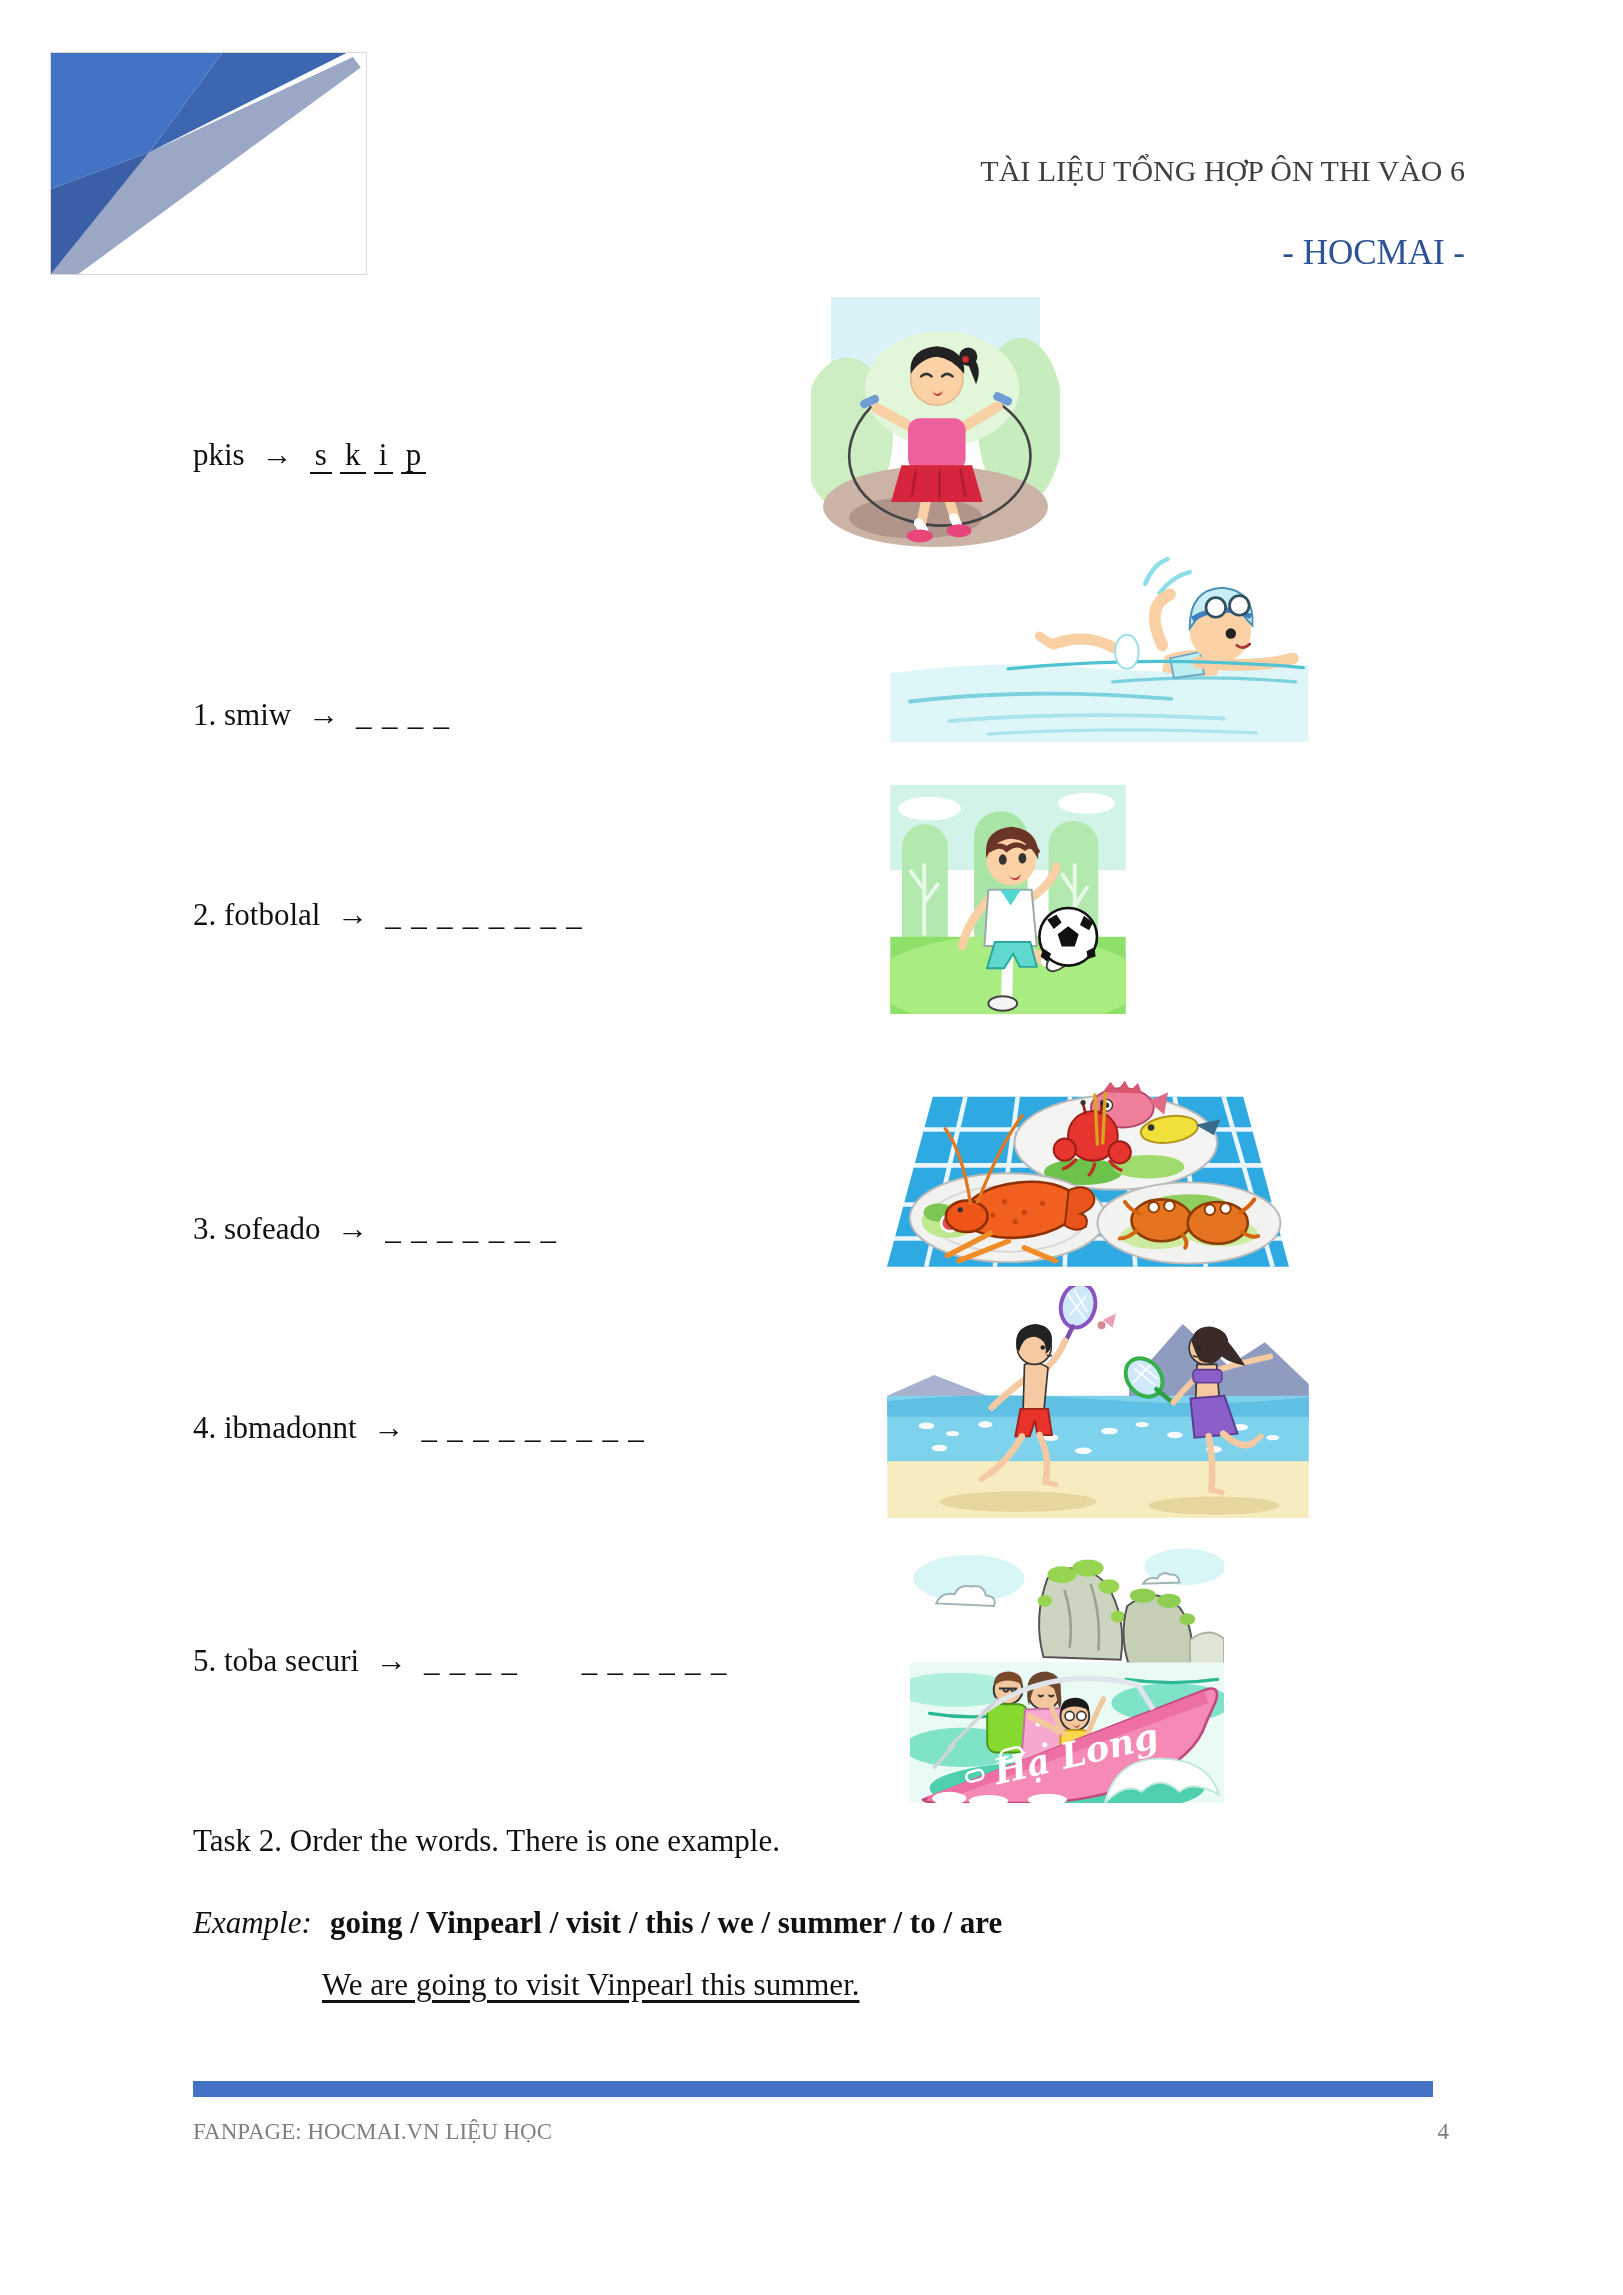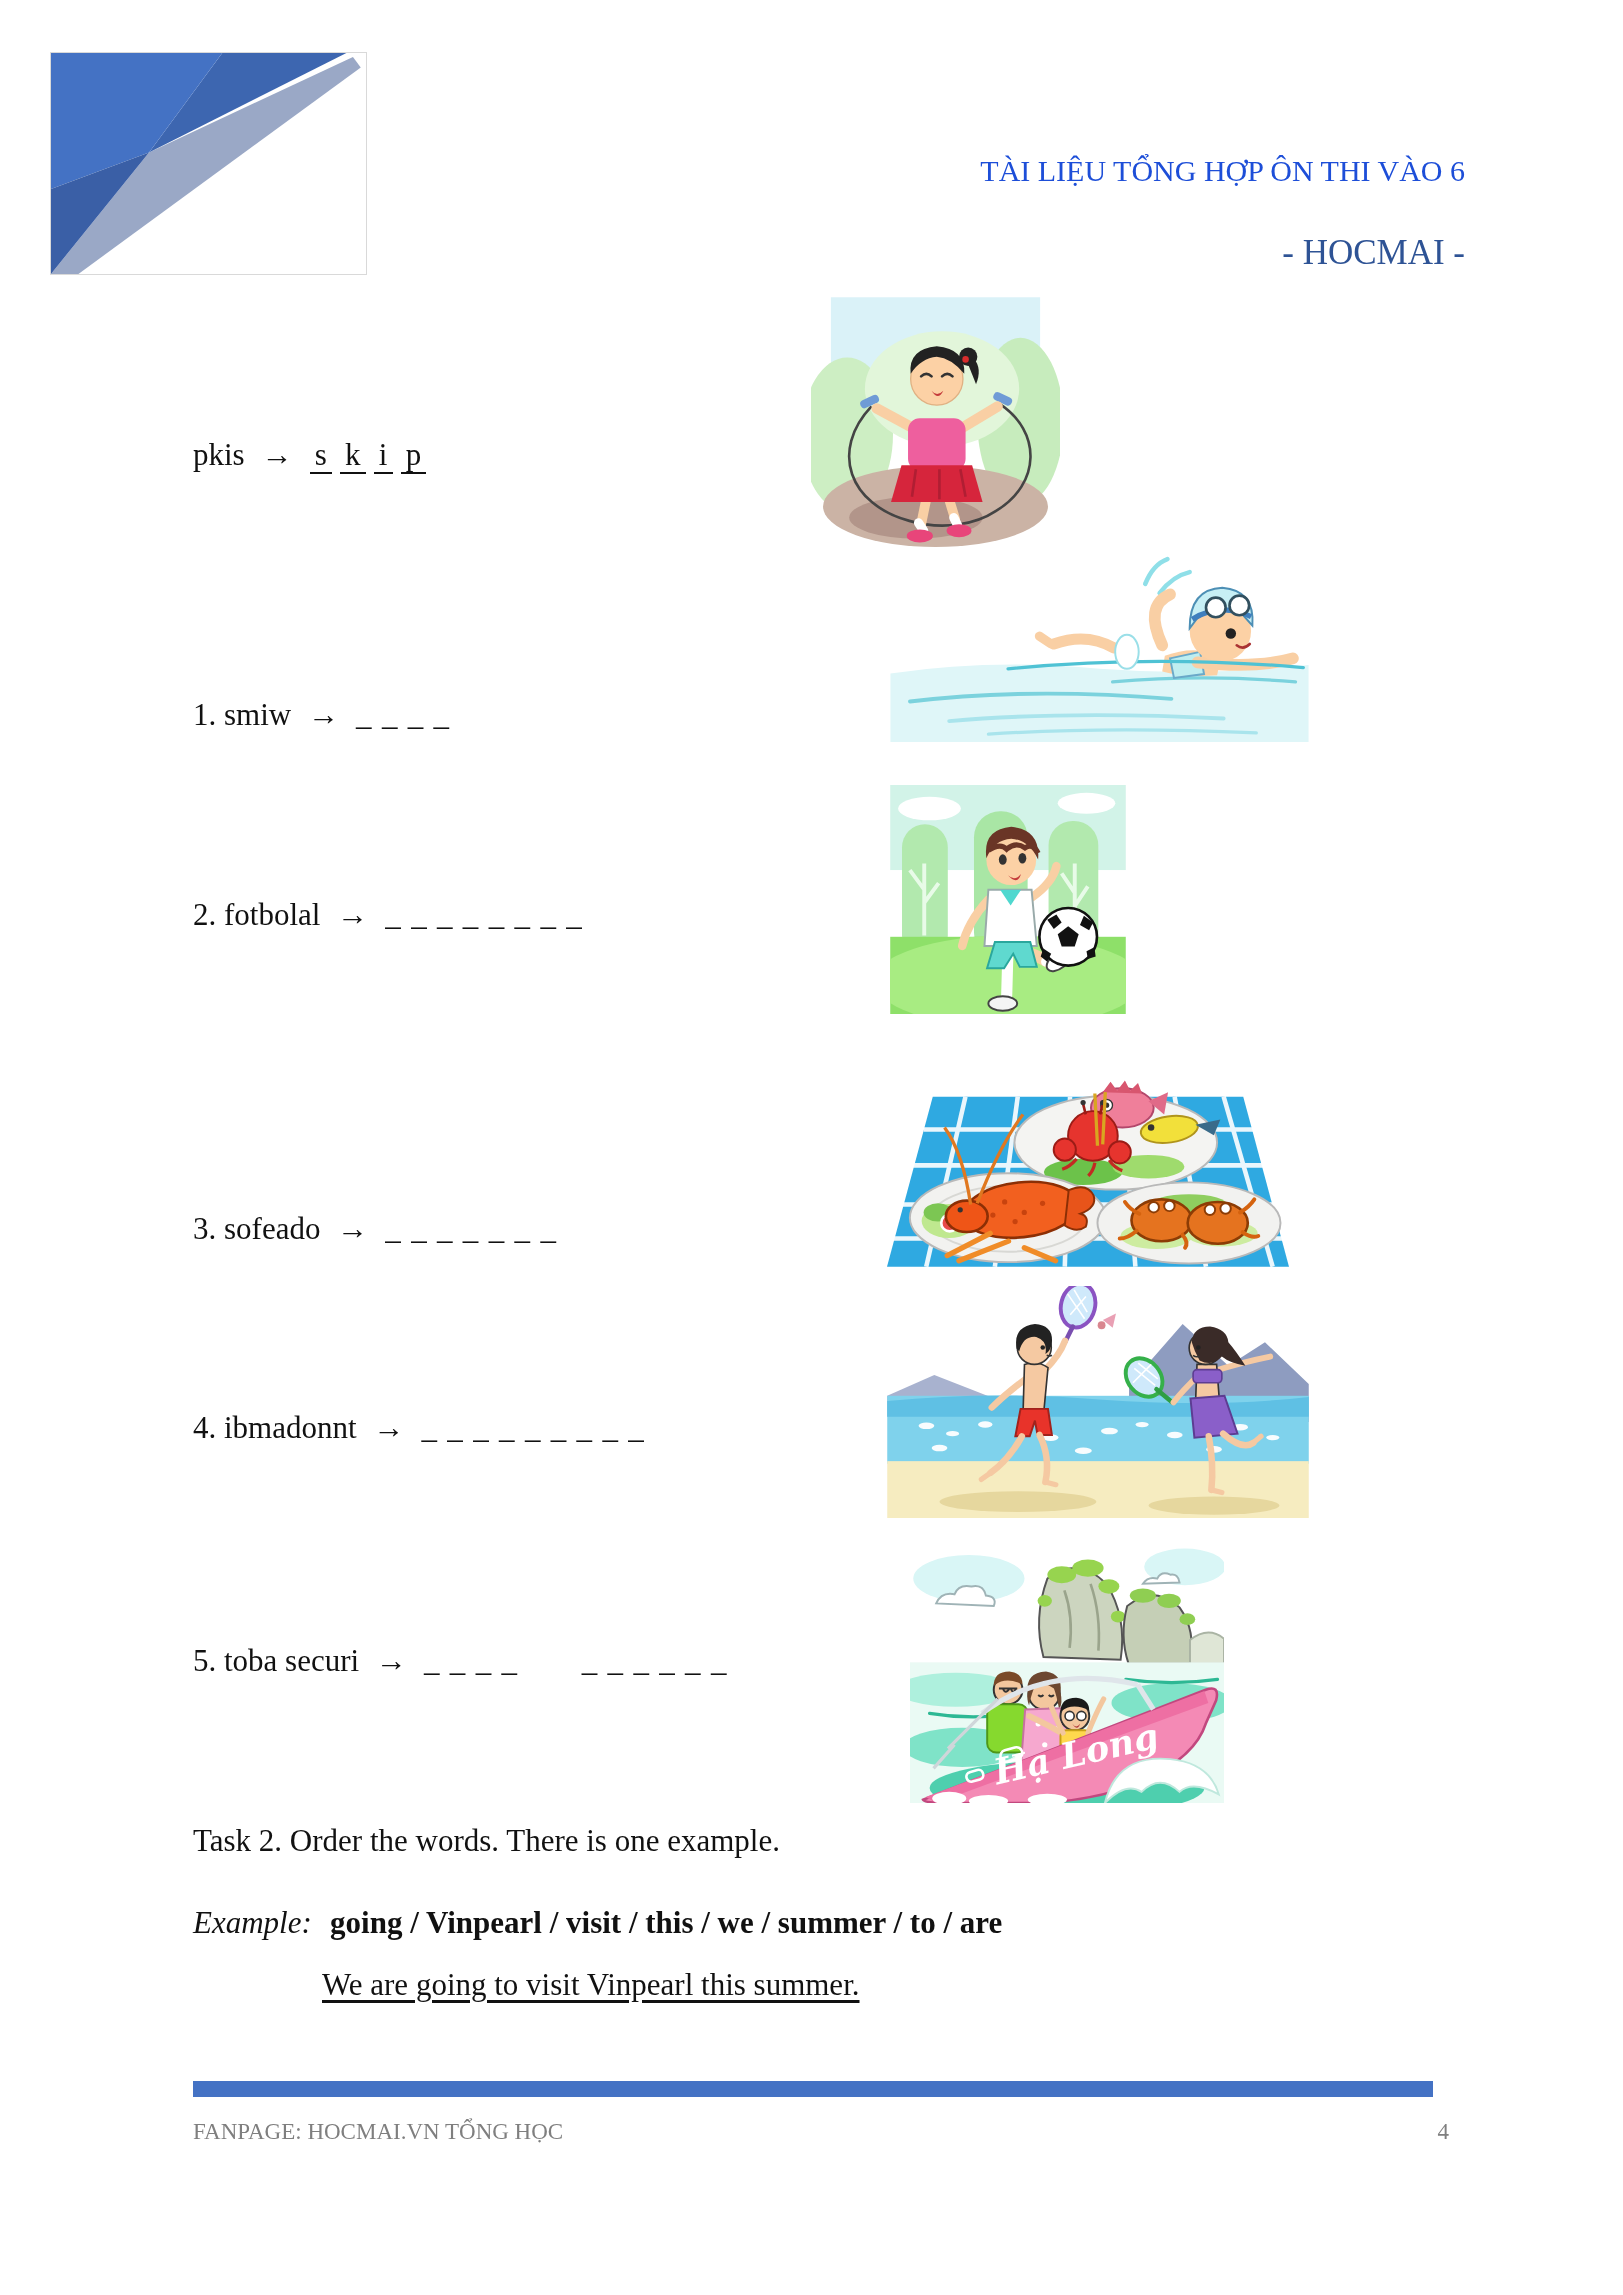--- a/index.html
+++ b/index.html
@@ -2,21 +2,21 @@
 <html style="font-size:10.5px"><head>
 <meta charset="utf-8">
 <style>
   html,body{margin:0;padding:0;background:#ffffff;}
   .page{position:relative;width:1623px;height:2295px;background:#ffffff;overflow:hidden;
         font-family:"Liberation Serif","DejaVu Serif",serif;color:#111;}
   
   .logo{position:absolute;left:50px;top:52px;width:315px;height:221px;border:1.3px solid #d9d9d9;background:#fff;}
   .logo svg{display:block;width:100%;height:100%;}
   
-  .doc-title{position:absolute;right:158px;top:154px;font-size:30px;color:#1d4ed8;white-space:nowrap;}
+  .doc-title{position:absolute;right:158px;top:154px;font-size:30px;color:#404040;white-space:nowrap;}
   .brand{position:absolute;right:158px;top:233px;font-size:35px;color:#2e5395;white-space:nowrap;}
   
   .row{position:absolute;left:193px;font-size:31px;line-height:1.2;white-space:nowrap;color:#111;margin-top:32px;}
   .row .arrow{margin:0 9.2px 0 9.2px;}
   .ltr{display:inline-block;border-bottom:2.6px solid #111;padding:0 5.2px;margin-right:7.9px;line-height:1.05;}
   .blanks{letter-spacing:1.3px;}
   
   .t2-head{position:absolute;left:193px;top:1823px;font-size:31px;font-weight:normal;white-space:nowrap;}
   .t2-example{position:absolute;left:193px;top:1905px;font-size:31px;white-space:nowrap;}
   .t2-example .ex-label{font-style:italic;}
@@ -376,18 +376,18 @@
 
   <div class="t2-head">Task 2. Order the words. There is one example.</div>
   <div class="t2-example">
     <span class="ex-label">Example:</span>
     <span class="ex-words">going / Vinpearl / visit / this / we / summer / to / are</span>
   </div>
   <div class="t2-answer">We are going to visit Vinpearl this summer.</div>
 
   <div class="footer-bar"></div>
   <div class="footer-row">
-    <span>FANPAGE: HOCMAI.VN TỔNG HỌC</span>
+    <span>FANPAGE: HOCMAI.VN LIỆU HỌC</span>
     <span>4</span>
   </div>
 
 </div>
 
 
 </body></html>

